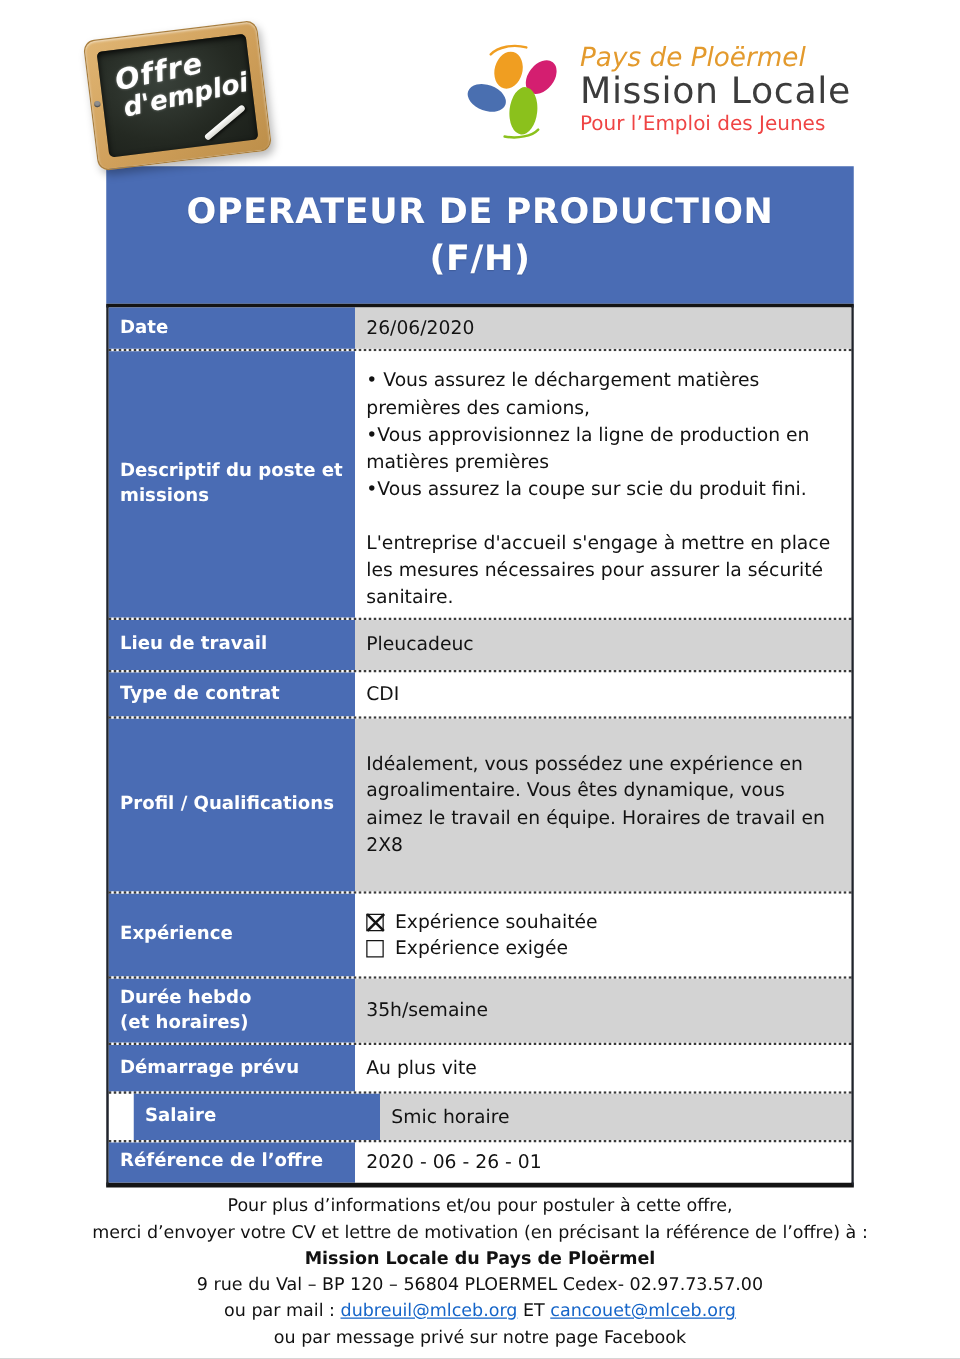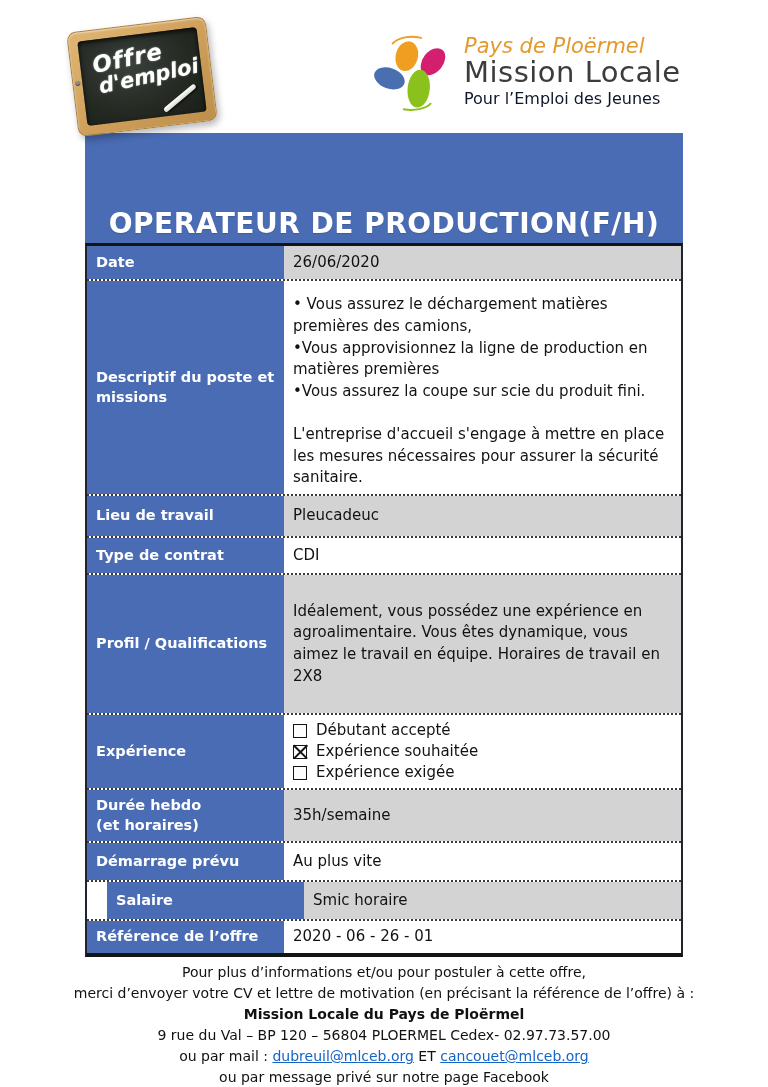--- a/index.html
+++ b/index.html
@@ -38,27 +38,27 @@
     transform:rotate(-33deg); box-shadow:1px 2px 2px rgba(0,0,0,.55);
   }
   .screw { position:absolute; left:2px; top:48px; width:5px; height:5px;
     border-radius:50%; background:#8f8f8f; box-shadow:inset 0 -1px 1px rgba(0,0,0,.5); }
 
   .logo { position:absolute; left:372px; top:28px; display:flex; align-items:center; }
   .logo-flower { width:76px; height:88px; }
   .logo-textbox { margin-left:16px; }
   .logo-region  { color:#e39a2d; font-style:italic; font-size:21px; line-height:1.05; }
   .logo-name    { color:#3c3c3c; font-size:29px; line-height:1.08; letter-spacing:.5px; }
-  .logo-tagline { color:#0f172a; font-size:16px; line-height:1.15; margin-top:2px; }
+  .logo-tagline { color:#ef4444; font-size:16px; line-height:1.15; margin-top:2px; }
 
   
   .doc { width:598px; margin:0 auto; }
   .title-block {
     height:110px; background:#4a6cb4; color:#ffffff;
-    display:flex; flex-direction:row; align-items:flex-end; justify-content:center;
+    display:flex; flex-direction:column; align-items:center; justify-content:center;
     font-weight:bold; font-size:28px; letter-spacing:.5px; line-height:1.35;
     text-shadow:0 1px 1px rgba(0,0,0,.15);
   }
 
   .jtable {
     border-top:3px solid #141414; border-bottom:4px solid #141414;
     border-left:2px solid #20242c; border-right:2px solid #20242c;
   }
   .jrow { display:flex; }
   .jrow + .jrow { border-top:2px dotted #3a3a3a; }
@@ -179,24 +179,20 @@
         <div class="jrow row-profil">
           <div class="label-cell">Profil / Qualifications</div>
           <div class="value-cell shaded">
             <span>Idéalement, vous possédez une expérience en agroalimentaire. Vous êtes dynamique, vous aimez le travail en équipe. Horaires de travail en 2X8</span>
           </div>
         </div>
         <div class="jrow row-experience">
           <div class="label-cell">Expérience</div>
           <div class="value-cell">
             <div class="cb-line">
-              <span class="cb-box"></span>
-              <span>Débutant accepté</span>
-            </div>
-            <div class="cb-line">
               <span class="cb-box checked"></span>
               <span>Expérience souhaitée</span>
             </div>
             <div class="cb-line">
               <span class="cb-box"></span>
               <span>Expérience exigée</span>
             </div>
           </div>
         </div>
         <div class="jrow row-duree">

